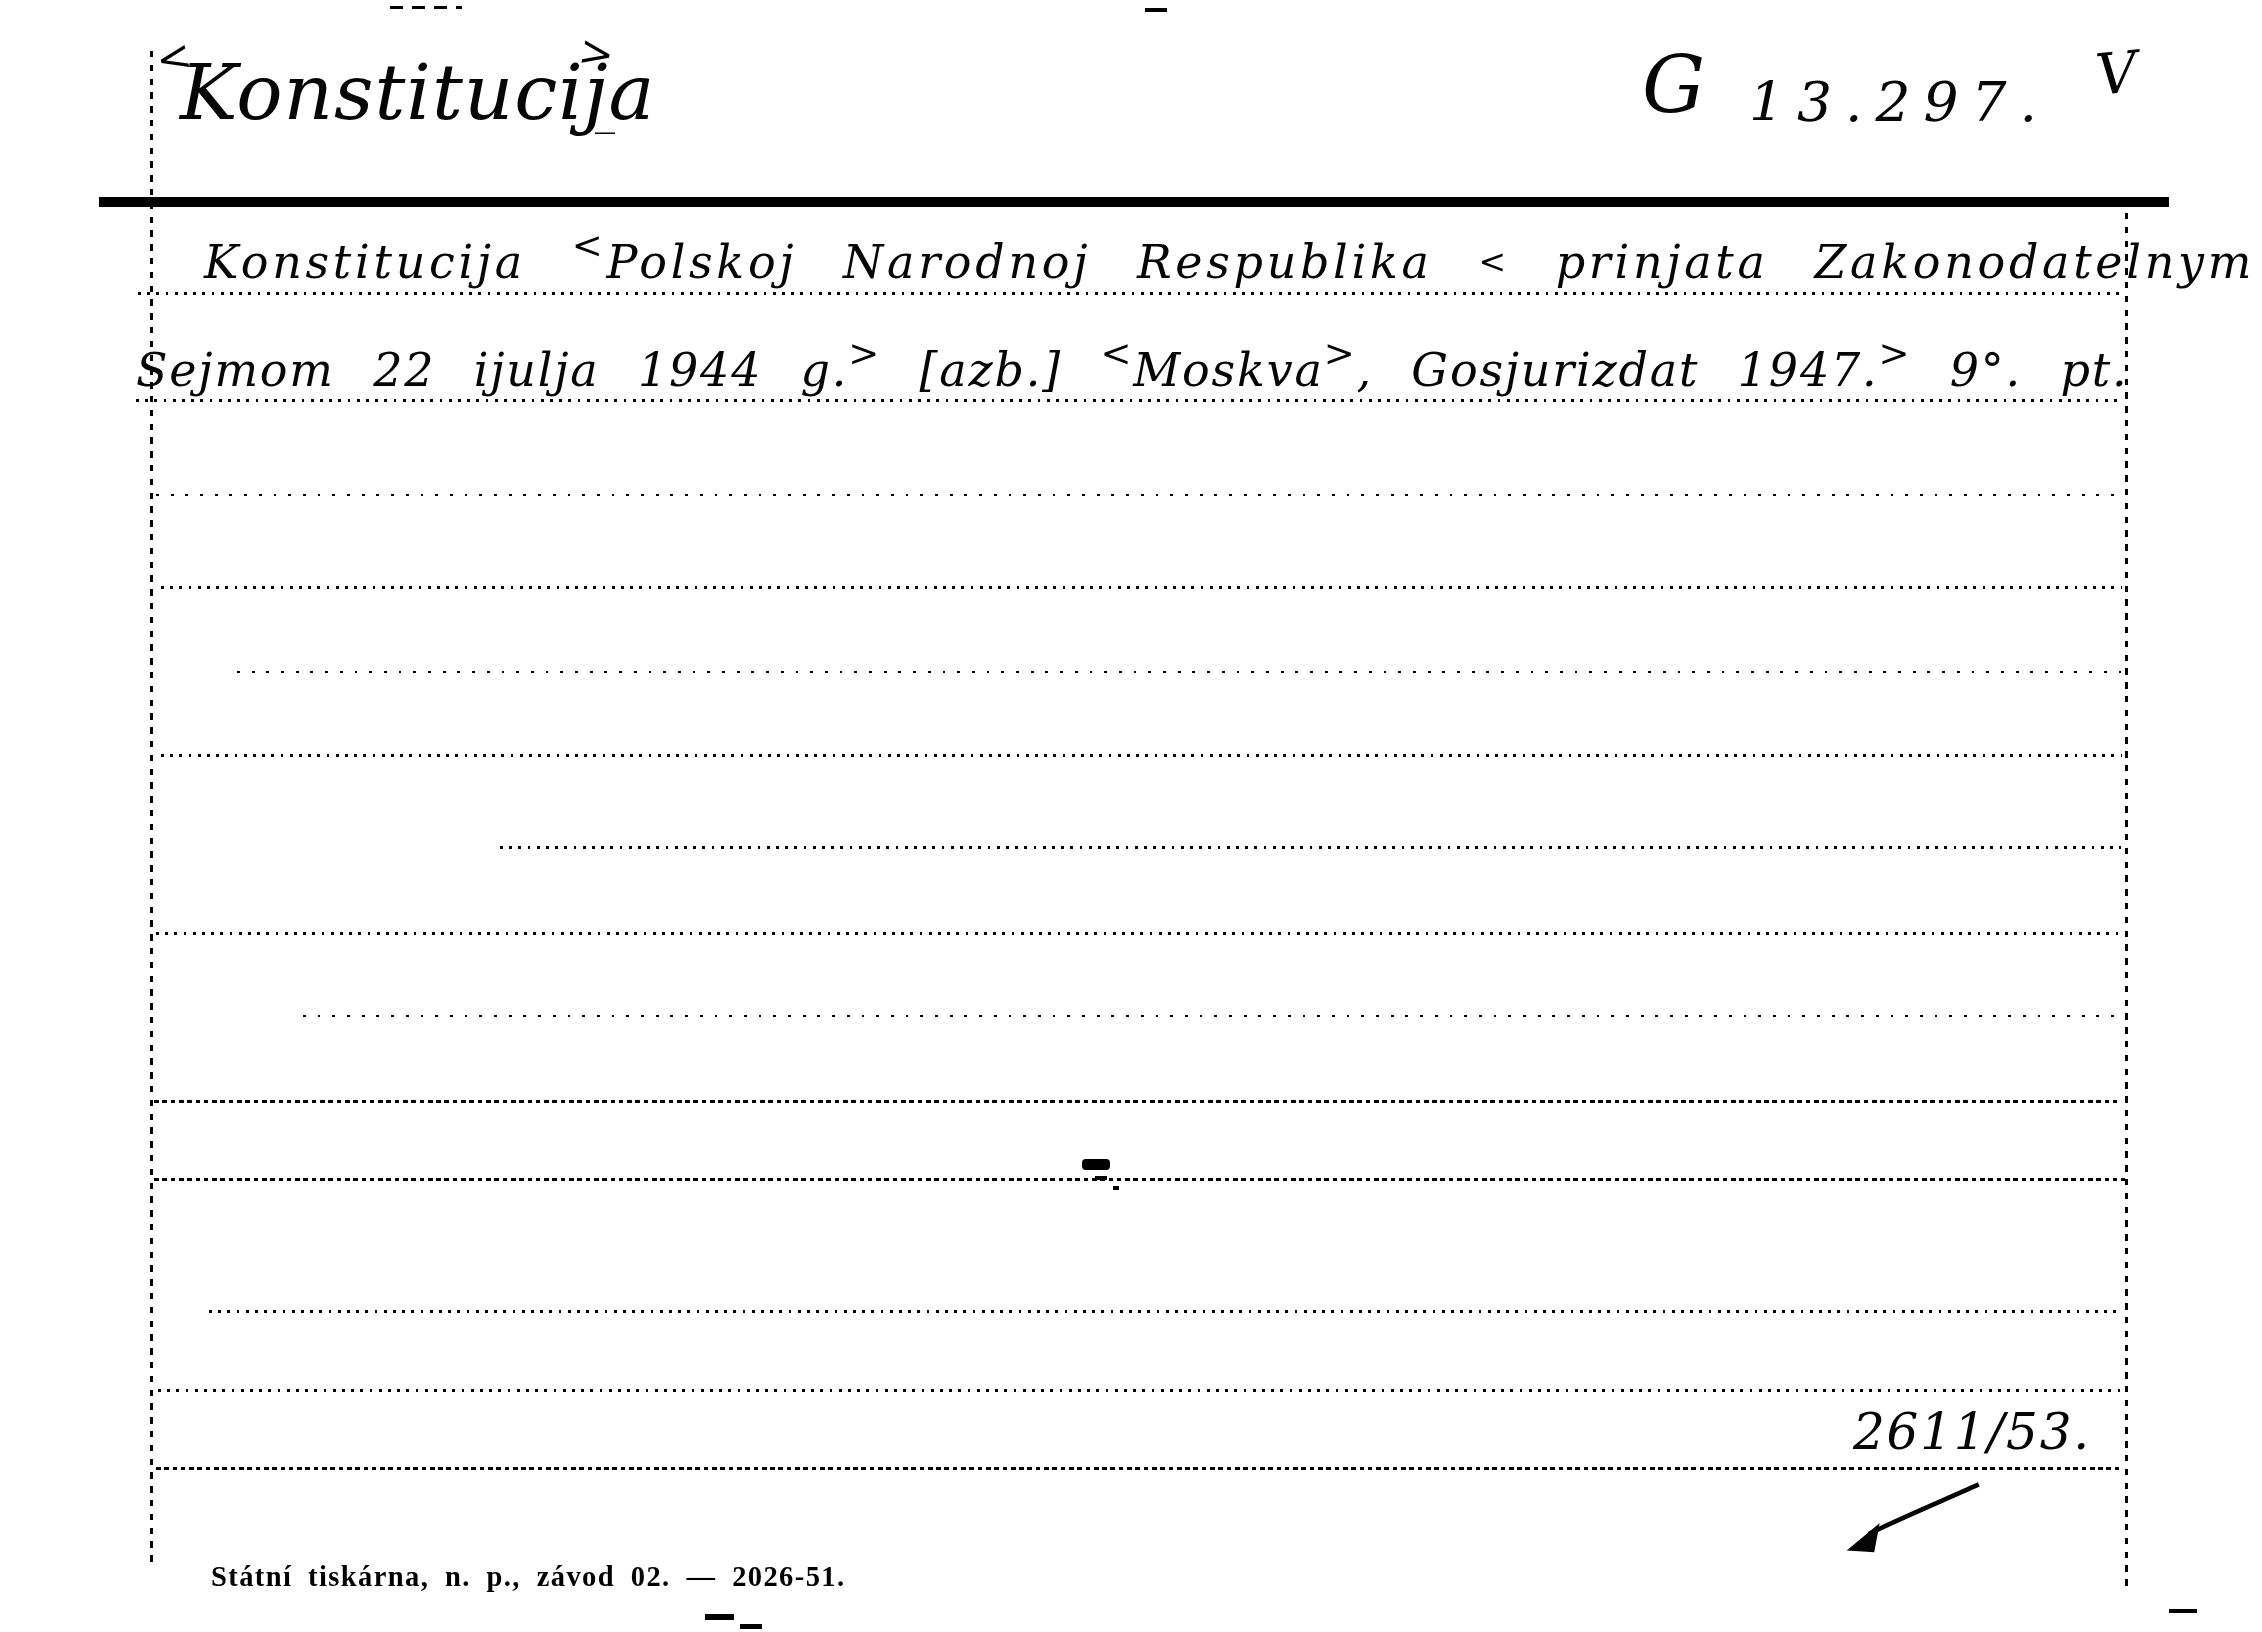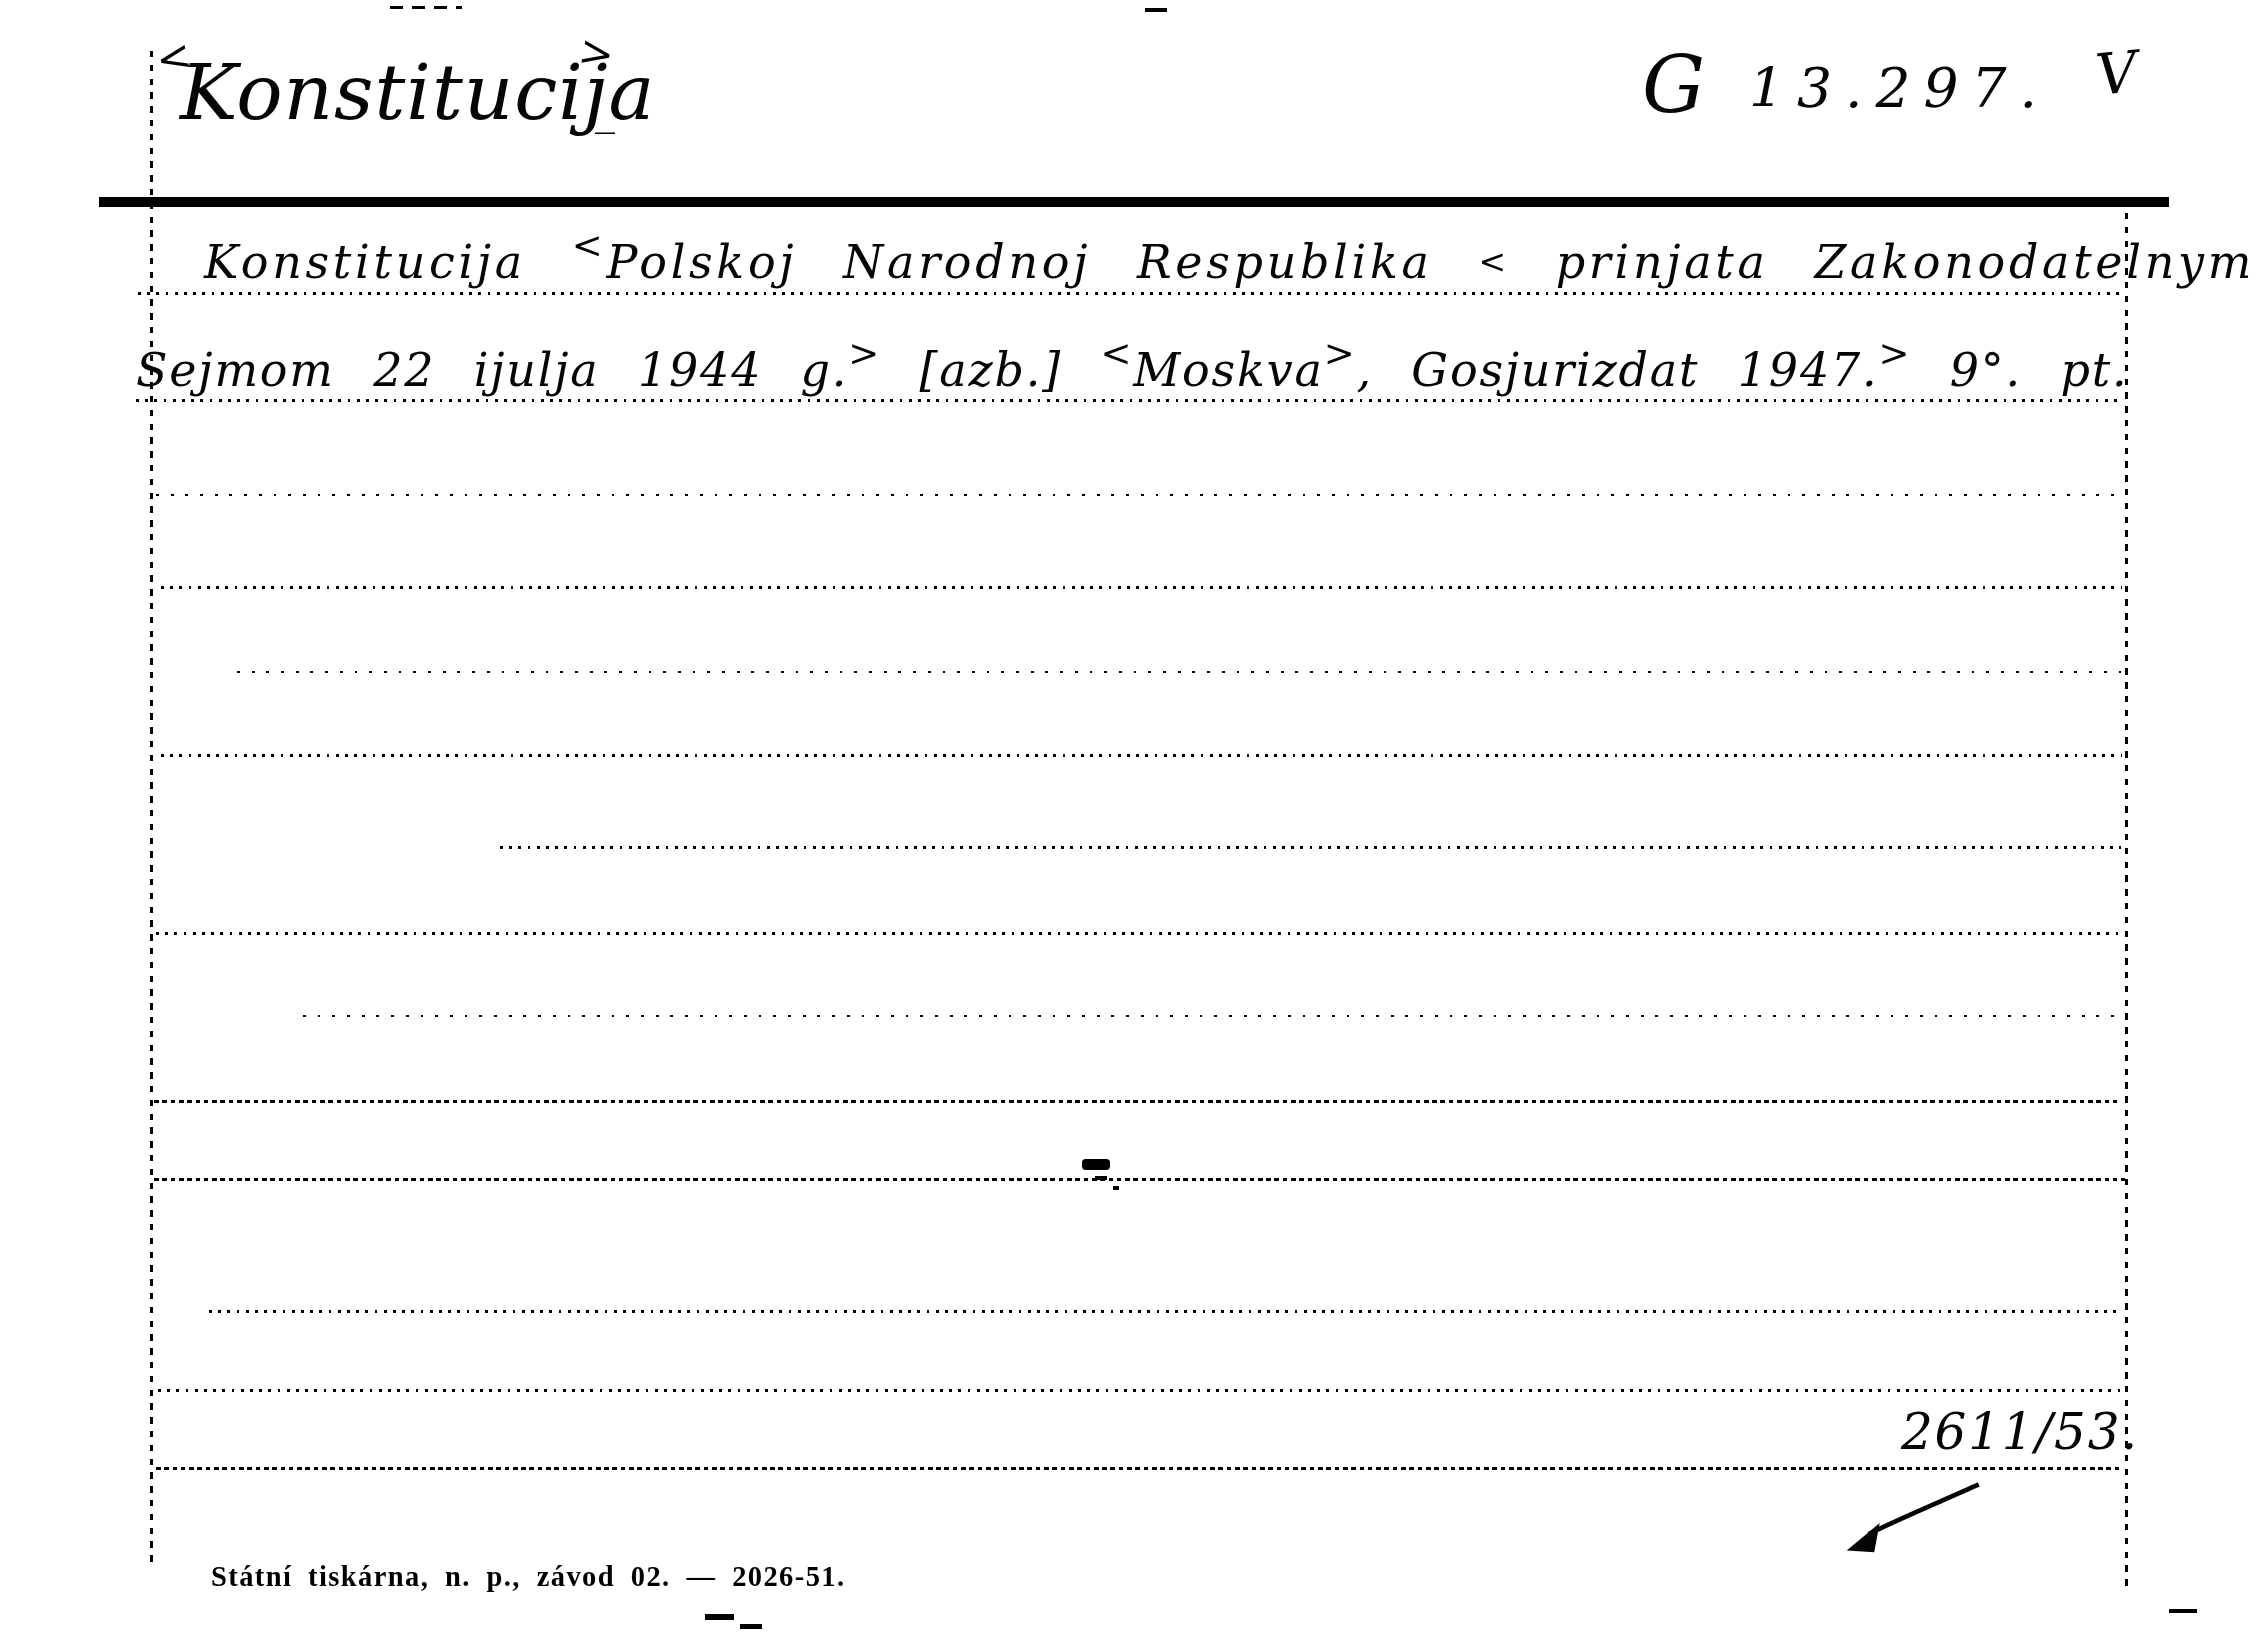--- a/index.html
+++ b/index.html
@@ -11,21 +11,21 @@
   
   .hand { font-style:italic; color:#050505; white-space:nowrap; }
   .title-main { font-size:77px; letter-spacing:0.9px; }
   .title-sub  { font-size:48px; letter-spacing:6.4px; word-spacing:16.5px; }
   .shelf-g    { font-size:79px; }
   .shelf-num  { font-size:55px; letter-spacing:13px; }
   .check      { font-size:57px; transform:rotate(-6deg); display:inline-block; }
   .bodyline   { font-size:46px; }
   .bl1 { letter-spacing:3.7px; word-spacing:27.5px; }
   .bl2 { letter-spacing:1.8px; word-spacing:22px; }
-  .accession  { font-size:50px; letter-spacing:1.8px;margin-left:48px; }
+  .accession  { font-size:50px; letter-spacing:1.8px; }
   .hmark      { display:inline-block; font-size:37px; transform:translateY(-20px); }
   .hmark-mid  { display:inline-block; font-size:33px; transform:translateY(-5.5px); }
   .hmark-open-hdr { position:absolute; font-size:42px; font-style:italic; transform:rotate(-12deg); }
   .connector  { font-size:40px; }
   
   .rl { position:absolute; height:2.8px; }
   .rl-dot    { background-image:repeating-linear-gradient(to right,#000 0 2.8px,transparent 2.8px 9.2px); }
   .rl-dense  { background-image:repeating-linear-gradient(to right,#000 0 4.6px,transparent 4.6px 8.3px); }
   .rl-sparse { height:1.8px; background-image:repeating-linear-gradient(to right,#000 0 2.8px,transparent 2.8px 14.7px); }
   .vb { position:absolute; width:2.8px;
@@ -48,21 +48,21 @@
 
   <div class="vb" style="left:150px; top:51px; height:1513px;"></div>
   <div class="vb" style="left:2125px; top:213px; height:1379px;"></div>
 
   <span class="hmark-open-hdr" style="left:156px; top:33px;">&lt;</span>
   <span class="hand title-main abs" style="left:180px; top:48px;">Konstitucija</span>
   <span class="hmark-open-hdr" style="left:579px; top:27.5px; transform:rotate(10deg);">&gt;</span>
   <span class="hand connector abs" style="left:595px; top:88px;">_</span>
 
   <span class="hand shelf-g abs" style="left:1642px; top:39px;">G</span>
-  <span class="hand shelf-num abs" style="left:1749px; top:56px;">13.297.</span>
+  <span class="hand shelf-num abs" style="left:1749px; top:70px;">13.297.</span>
   <span class="hand check abs" style="left:2096px; top:40px;">V</span>
 
   <div class="thick-rule" style="left:99px; top:197px; width:2070px; height:10px;"></div>
 
   <div class="rl rl-dot" style="left:138px; top:292px; width:1984px;"></div>
   <div class="rl rl-dot" style="left:136px; top:399px; width:1985px;"></div>
   <div class="rl rl-sparse" style="left:156px; top:494px; width:1965px;"></div>
   <div class="rl rl-dot" style="left:161px; top:586px; width:1961px;"></div>
   <div class="rl rl-sparse" style="left:237px; top:671px; width:1884px;"></div>
   <div class="rl rl-dot" style="left:161px; top:754px; width:1961px;"></div>

